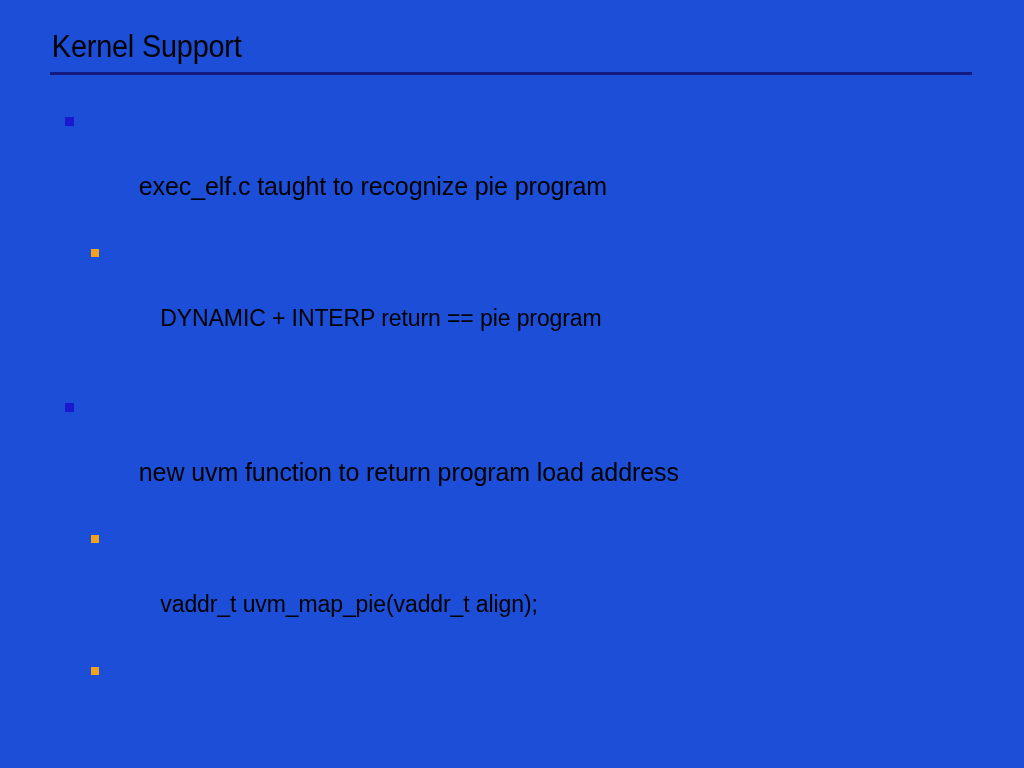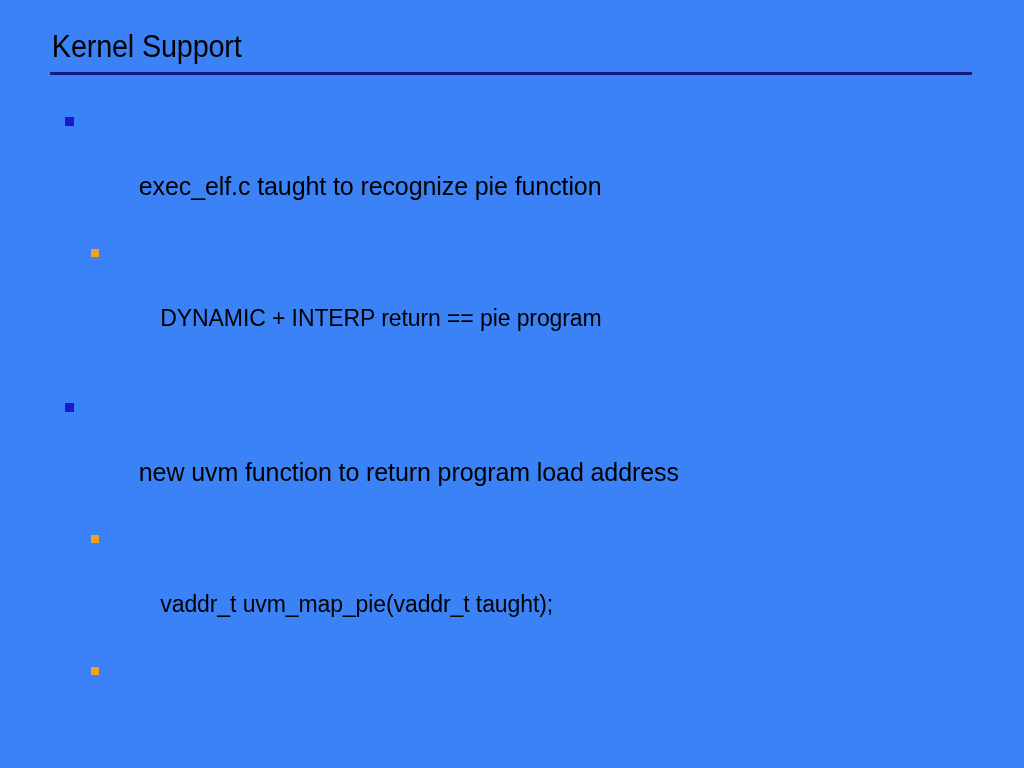--- a/index.html
+++ b/index.html
@@ -12,21 +12,21 @@
     height: 768px;
     background: #ffffff;
     font-family: "DejaVu Sans", sans-serif;
     overflow: hidden;
   }
 
   .slide {
     position: relative;
     width: 1024px;
     height: 768px;
-    background: #3b82f6;
+    background: #1d4ed8;
   }
 
   
   .title-block {
     position: absolute;
     left: 50px;
     top: 28px;
     width: 924px;
   }
   .slide-title {
@@ -118,36 +118,36 @@
   <div class="title-block">
     <div class="slide-title">Kernel Support</div>
     <div class="title-rule"></div>
   </div>
 
   <div class="body-block">
 
     <div class="group">
       <div class="bullet-row lvl1">
         <span class="marker"></span>
-        <span class="bullet-text">exec_elf.c taught to recognize pie function</span>
+        <span class="bullet-text">exec_elf.c taught to recognize pie program</span>
       </div>
       <div class="bullet-row lvl2">
         <span class="marker"></span>
         <span class="bullet-text">DYNAMIC + INTERP return == pie program</span>
       </div>
     </div>
 
     <div class="group">
       <div class="bullet-row lvl1">
         <span class="marker"></span>
         <span class="bullet-text">new uvm function to return program load address</span>
       </div>
       <div class="bullet-row lvl2">
         <span class="marker"></span>
-        <span class="bullet-text">vaddr_t uvm_map_pie(vaddr_t taught);</span>
+        <span class="bullet-text">vaddr_t uvm_map_pie(vaddr_t align);</span>
       </div>
       <div class="bullet-row lvl2">
         <span class="marker"></span>
       </div>
 
     </div>
 
   </div>
 </div>
 

